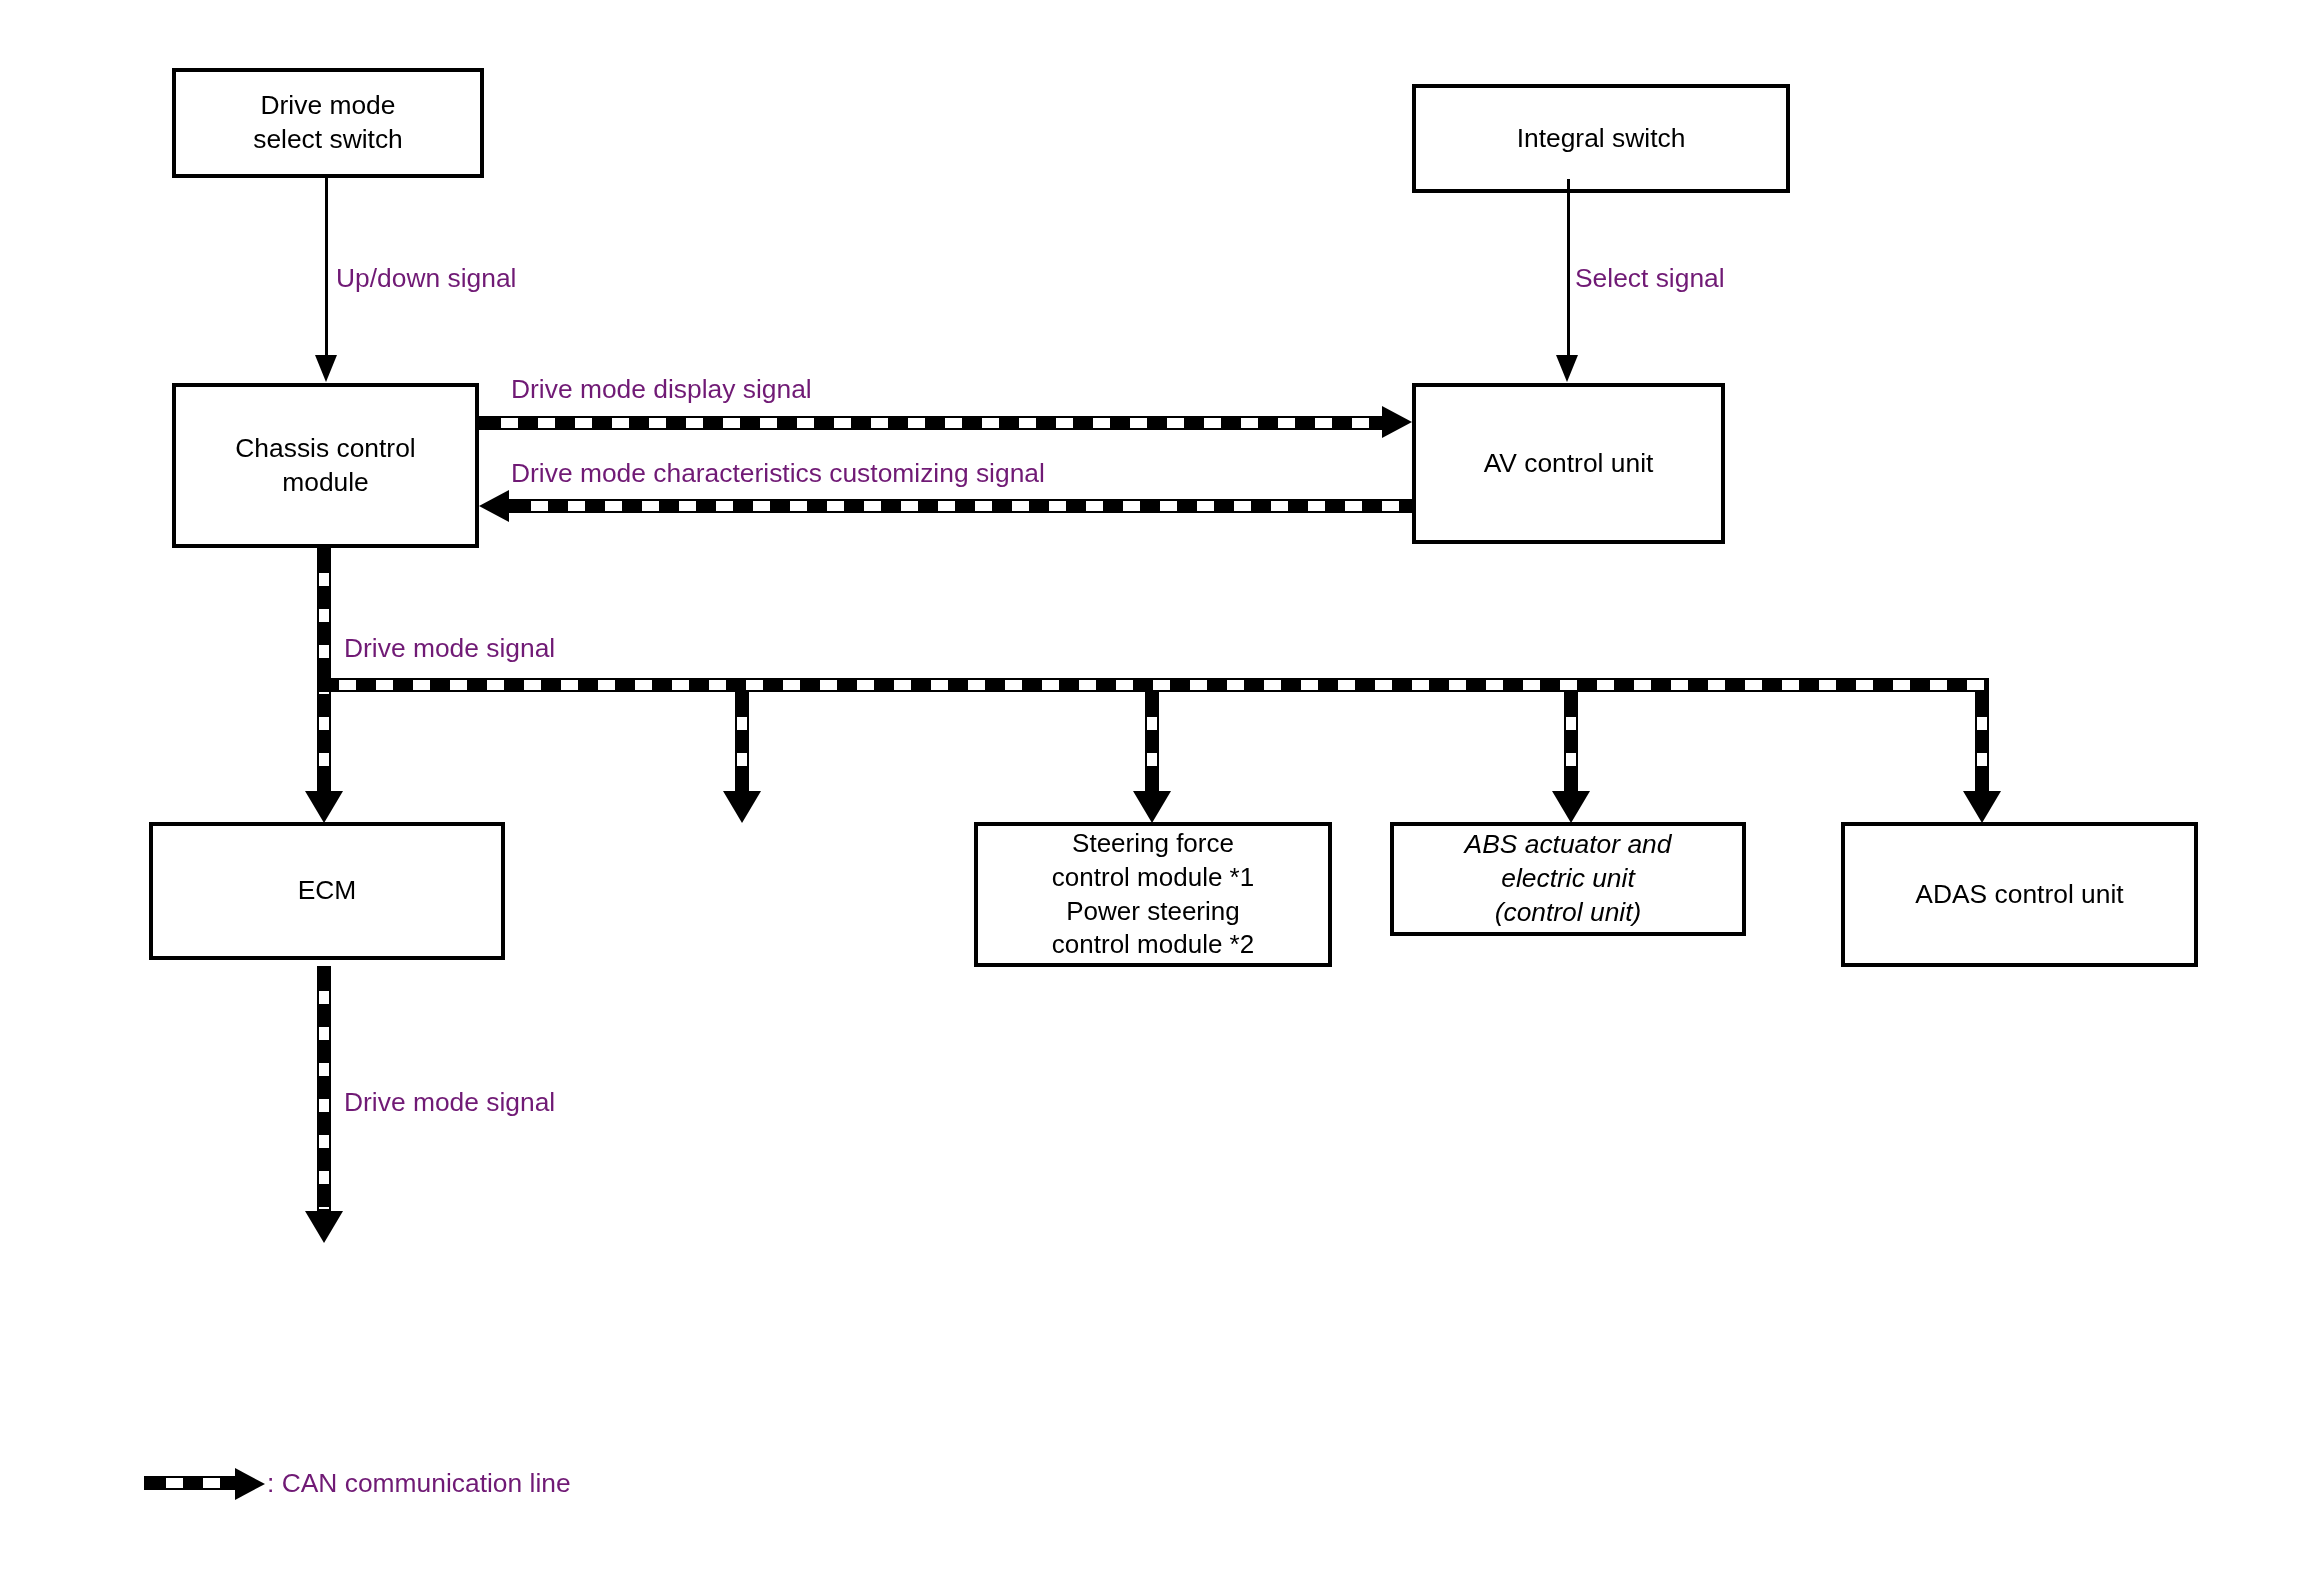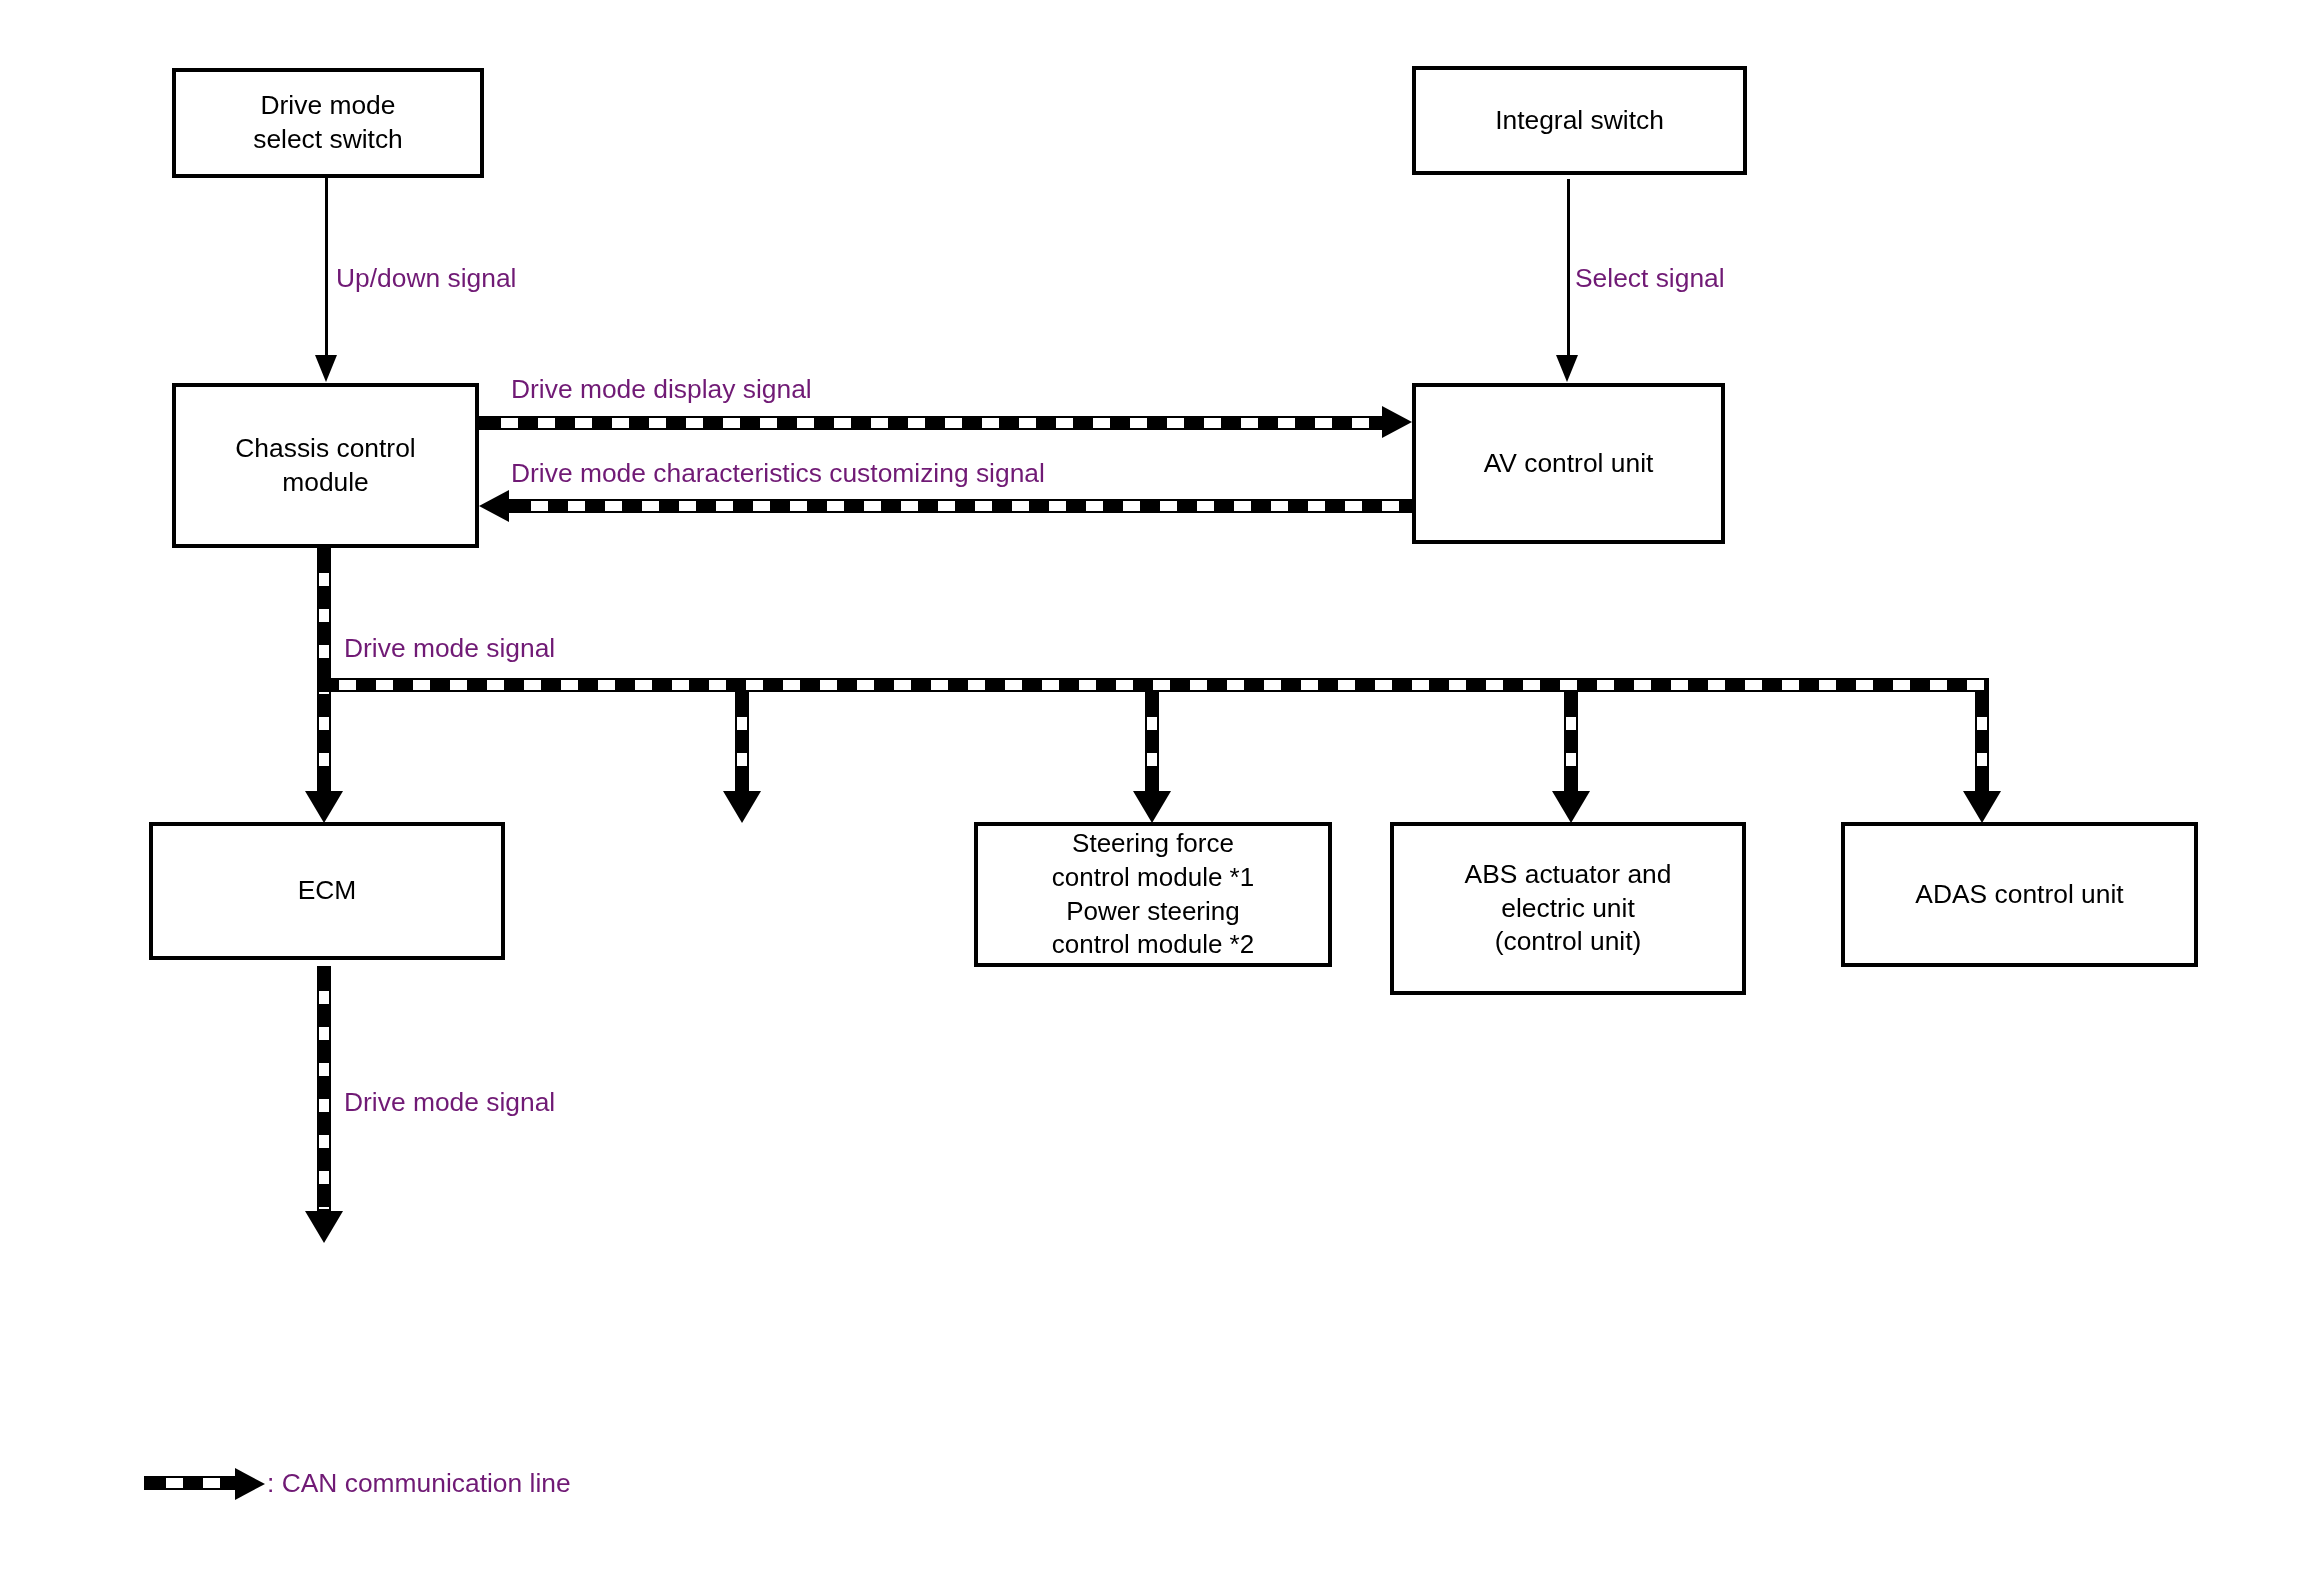--- a/index.html
+++ b/index.html
@@ -56,21 +56,21 @@
   }
 </style>
 </head>
 <body>
 
 <div id="canvas">
 
   <div class="box" style="left:172px; top:68px; width:312px; height:110px;">Drive mode
 select switch</div>
 
-  <div class="box" style="left:1412px; top:66px; width:335px; height:109px;">Integral switch</div>
+  <div class="box" style="left:1412px; top:84px; width:378px; height:109px;">Integral switch</div>
 
   <div class="vline" style="left:325px; top:178px; height:181px;"></div>
   <div class="ah-down-sm" style="left:315px; top:355px;"></div>
   <div class="lbl" style="left:336px; top:263px;">Up/down signal</div>
 
   <div class="vline" style="left:1567px; top:179px; height:180px;"></div>
   <div class="ah-down-sm" style="left:1556px; top:355px;"></div>
   <div class="lbl" style="left:1575px; top:263px;">Select signal</div>
 
   <div class="box" style="left:172px; top:383px; width:307px; height:165px;">Chassis control
@@ -105,21 +105,21 @@
   <div class="ah-down" style="left:1963px; top:791px;"></div>
 
   <div class="box" style="left:149px; top:822px; width:356px; height:138px;text-align:right;">ECM</div>
 
 
   <div class="box small" style="left:974px; top:822px; width:358px; height:145px;">Steering force
 control module *1
 Power steering
 control module *2</div>
 
-  <div class="box" style="left:1390px; top:822px; width:356px; height:173px;">ABS actuator and
+  <div class="box" style="left:1390px; top:822px; width:356px; height:114px;font-style:italic;">ABS actuator and
 electric unit
 (control unit)</div>
 
   <div class="box" style="left:1805px; top:822px; width:357px; height:145px;margin-left:36px;">ADAS control unit</div>
 
   <div class="can-v" style="left:317px; top:966px; height:245px;"></div>
   <div class="ah-down" style="left:305px; top:1211px;"></div>
   <div class="lbl" style="left:344px; top:1087px;">Drive mode signal</div>
 
 

